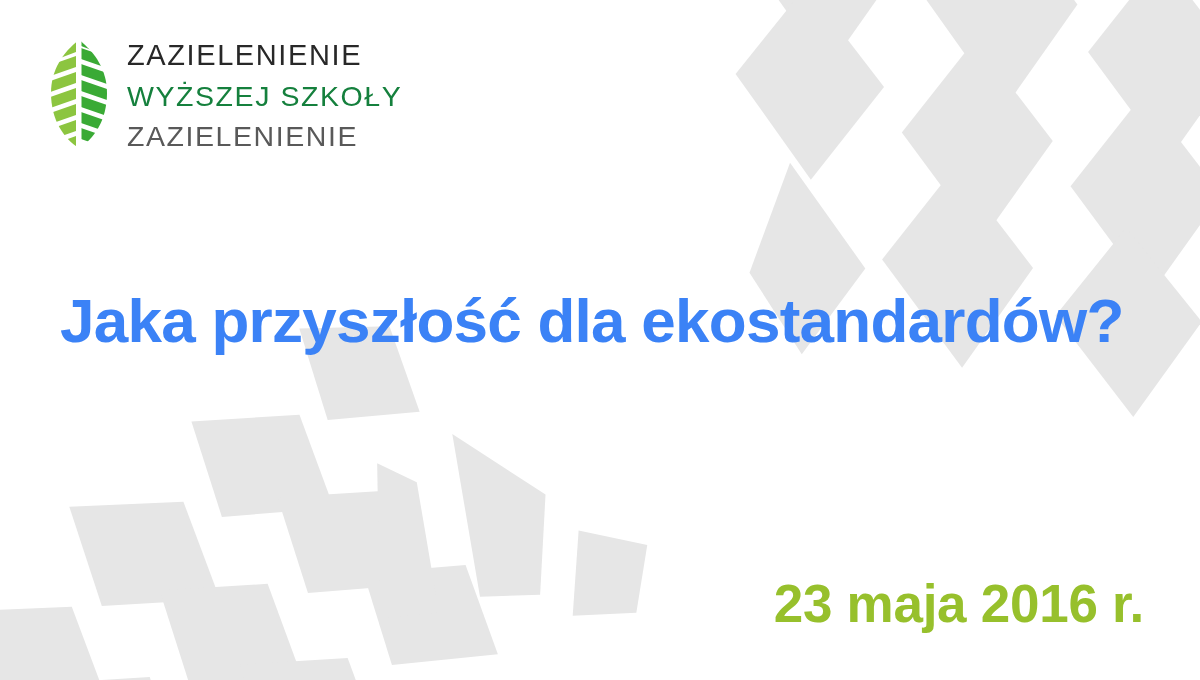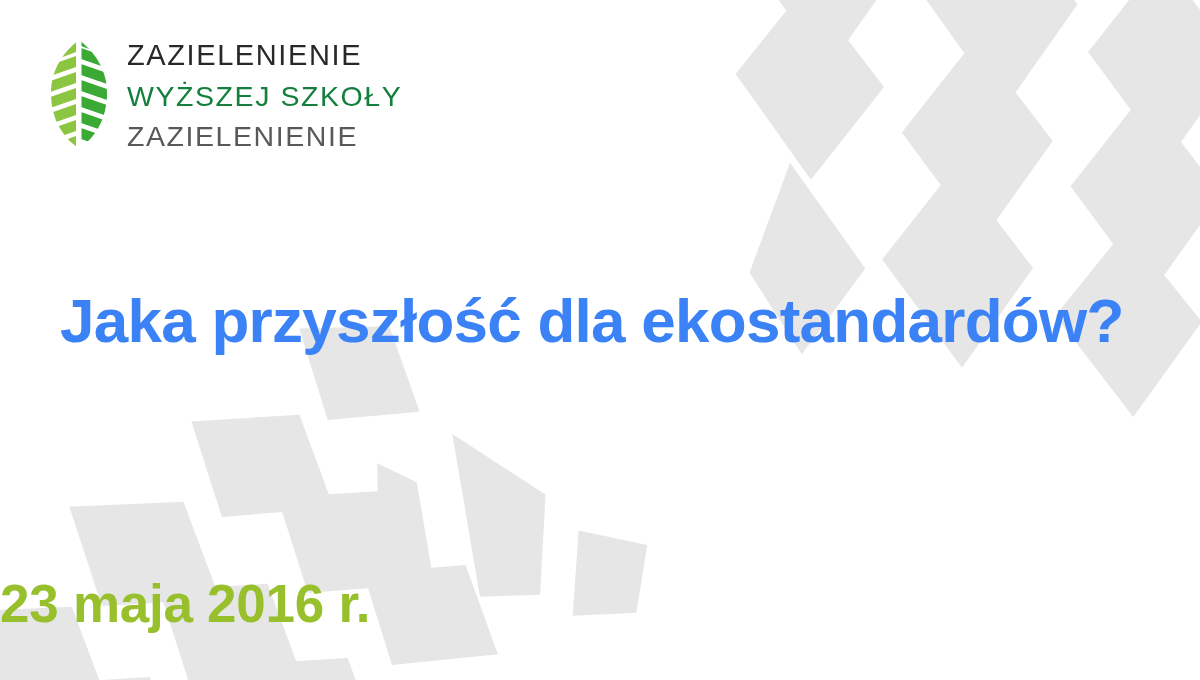--- a/index.html
+++ b/index.html
@@ -106,21 +106,21 @@
     line-height: 1.04;
     white-space: nowrap;
   }
 
   
   #event-date {
     position: absolute;
     top: 576px;
     left: 0;
     width: 1144px;
-    text-align: left;
+    text-align: right;
     font-size: 53px;
     font-weight: bold;
     color: #97c02c;
     letter-spacing: -0.005em;
     line-height: 1.05;
     white-space: nowrap;
   }
 </style>
 </head>
 <body>

